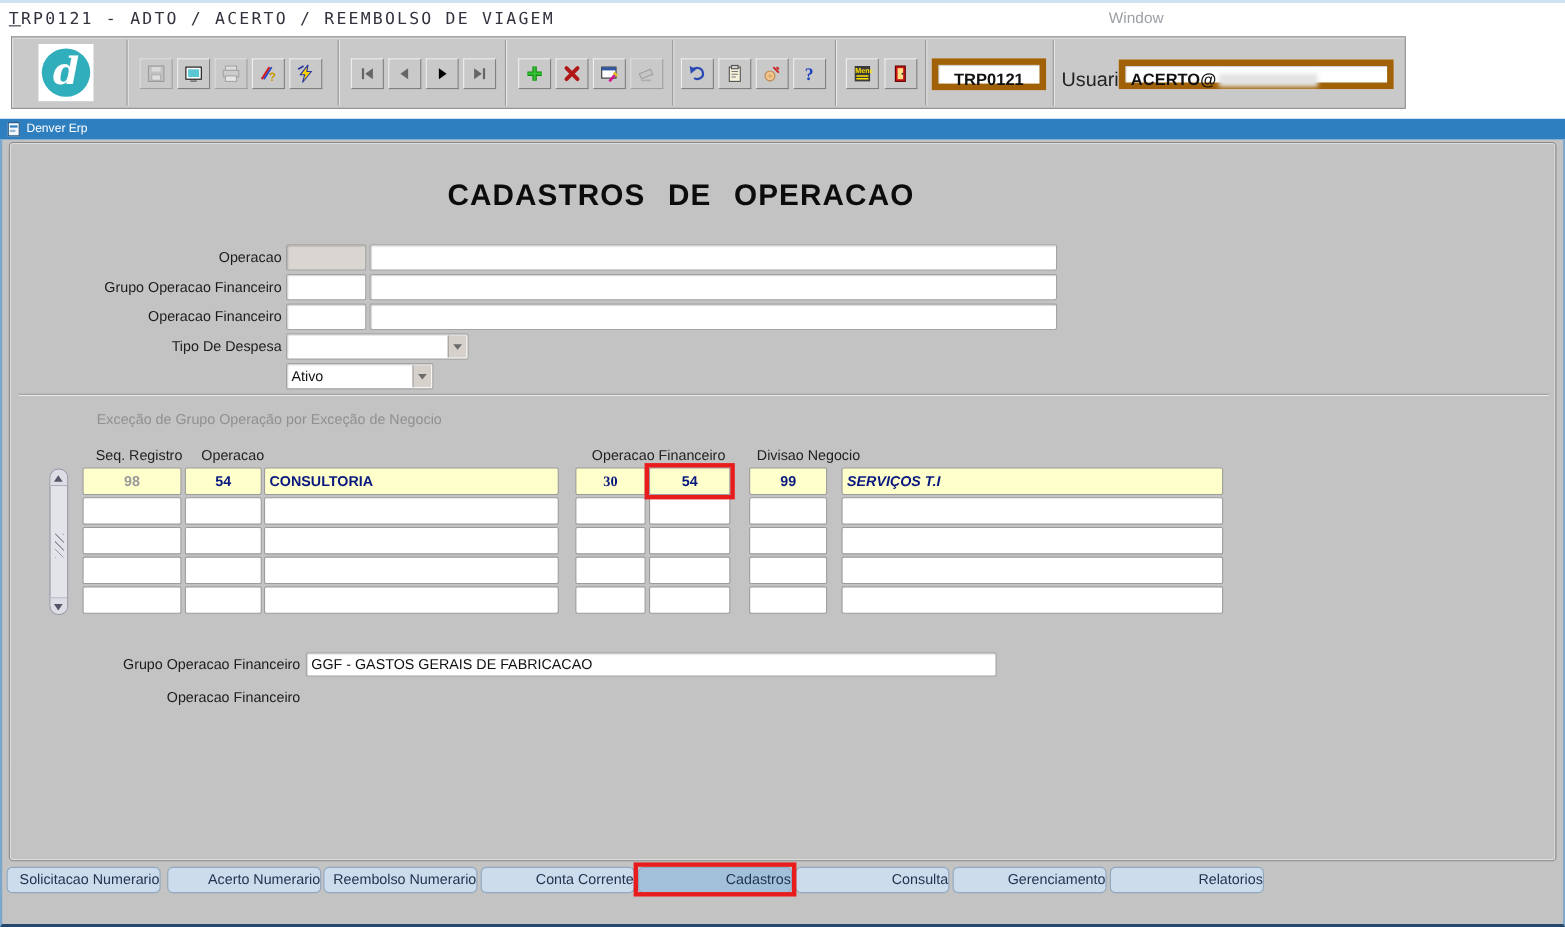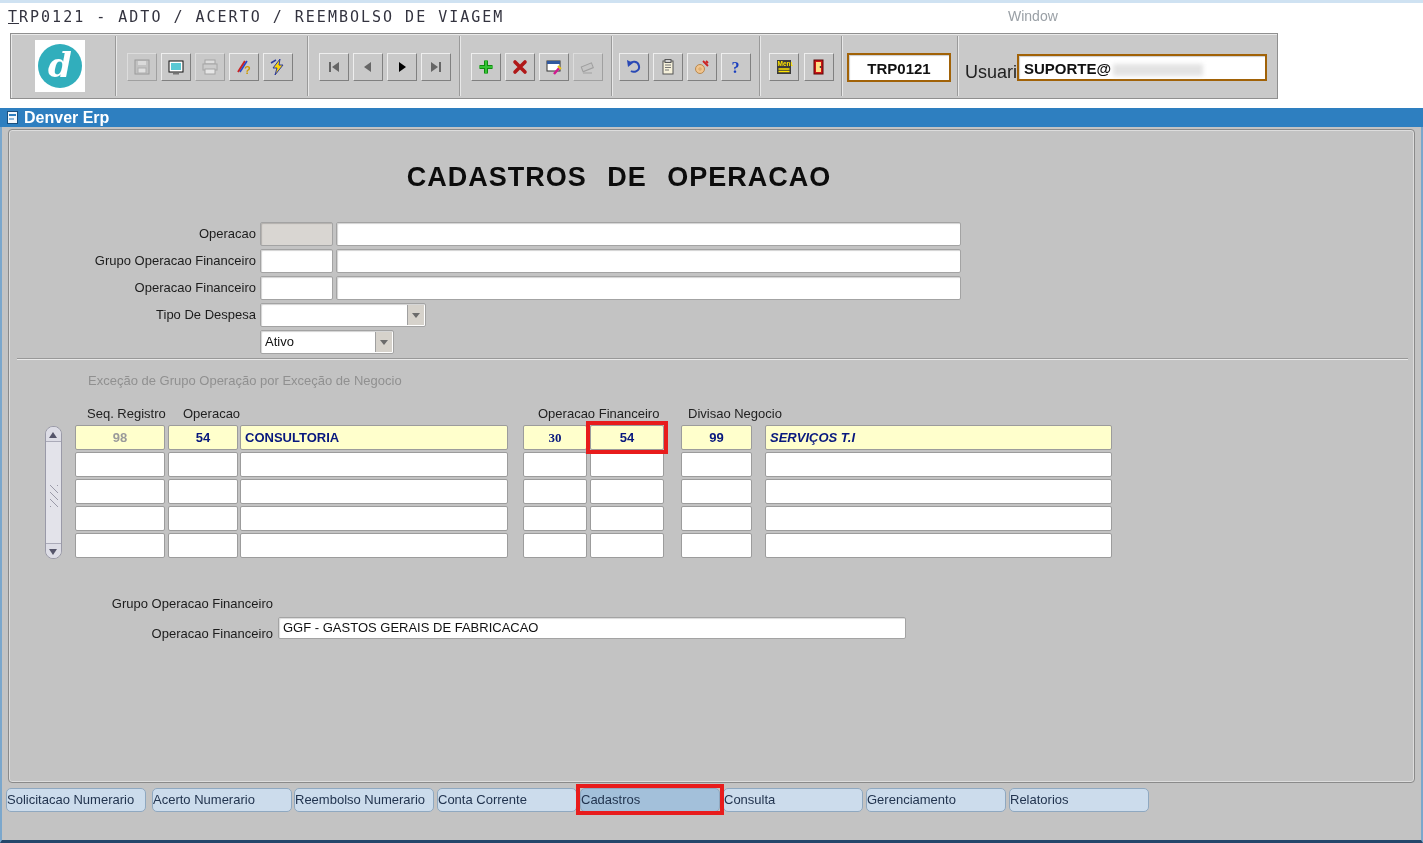--- a/index.html
+++ b/index.html
@@ -20,33 +20,33 @@
   .logo-box { position:absolute; left:24px; top:6px; width:50px; height:52px; background:#ffffff; }
   .logo-circle { position:absolute; left:3px; top:4px; width:44px; height:44px; border-radius:50%;
                  background:#31aebc; color:#ffffff; font-family:"DejaVu Serif","Liberation Serif",serif;
                  font-size:34px; font-weight:bold; text-align:center; line-height:42px; font-style:italic; }
   .tb-sep { position:absolute; top:2px; width:1px; height:60px; background:#9a9a9a; box-shadow:1px 0 0 #e8e8e8; }
   .tb-btn { position:absolute; top:19px; width:30px; height:28px; background:#c9c9c9;
             border-top:1px solid #eeeeee; border-left:1px solid #eeeeee;
             border-right:1px solid #808080; border-bottom:1px solid #808080;
             display:flex; align-items:center; justify-content:center; cursor:pointer; }
   .tb-btn.disabled { opacity:.55; }
-  .tb-field { position:absolute; background:#ffffff; border:2px solid #a16207;
+  .tb-field { position:absolute; background:#ffffff; border:6px solid #a16207;
               box-shadow:inset 1px 1px 1px rgba(0,0,0,.2); }
   .prog-field { left:836px; top:19px; width:104px; height:29px; font-weight:bold; font-size:15px;
                 text-align:center; line-height:27px; color:#111; }
   .user-label { position:absolute; left:954px; top:28px; font-size:18px; color:#222; }
   .user-field { left:1006px; top:20px; width:250px; height:27px; font-weight:bold; font-size:15px;
                 line-height:25px; padding-left:5px; color:#111; white-space:nowrap; }
   .redacted { display:inline-block; width:90px; height:12px; margin-left:2px;
               background:#e3e3e3; filter:blur(2px); vertical-align:middle; }
 
   
   .titlebar { position:absolute; left:0; top:108px; width:1423px; height:19px;
-              background:#2e7fc0; color:#ffffff; font-size:16px; line-height:19px;font-weight:bold; }
+              background:#2e7fc0; color:#ffffff; font-size:11px; line-height:19px; }
   .titlebar .ttl { position:absolute; left:24px; top:0; }
   .win-icon { position:absolute; left:7px; top:3px; width:11px; height:13px; background:#f4f8fc;
               border:1px solid #1b4f7d; }
   .win-icon:before { content:""; position:absolute; left:1px; top:2px; width:7px; height:2px; background:#2e7fc0; }
   .win-icon:after  { content:""; position:absolute; left:1px; top:6px; width:5px; height:2px; background:#8fb8d8; }
 
   
   .window-body { position:absolute; left:0; top:127px; width:1423px; height:716px; background:#c3c3c3;
                  border-left:2px solid #7ba7cc; border-right:2px solid #7ba7cc; border-bottom:3px solid #24476b; }
 
@@ -98,26 +98,26 @@
   .vs-dn:after { content:""; position:absolute; left:3px; top:5px; border-left:4px solid transparent;
                  border-right:4px solid transparent; border-top:6px solid #55556a; }
   .vs-dots { position:absolute; left:4px; top:58px; width:8px; height:22px;
              background:repeating-linear-gradient(45deg,#9a9aa8 0 1px,transparent 1px 5px); }
 
   
   .foot-label { position:absolute; left:0; width:264px; text-align:right; font-size:13px; color:#1c1c1c;
                 height:22px; line-height:22px; }
   .foot-fld { position:absolute; left:269px; width:628px; height:22px; background:#ffffff;
               border:1px solid #a3a3a3; border-radius:2px; box-shadow:inset 1px 1px 1px rgba(0,0,0,.15);
-              font-size:13px; line-height:20px; padding-left:4px; color:#111;margin-top:24px; }
+              font-size:13px; line-height:20px; padding-left:4px; color:#111; }
 
   
   .tab { position:absolute; top:661px; width:140px; height:24px; background:#ccdcec;
          border:1px solid #8fa8c0; border-radius:5px; font-size:13px; color:#22344f;
-         text-align:left; line-height:22px; cursor:pointer; }
+         text-align:right; line-height:22px; cursor:pointer; }
   .tab.active { background:#a3c0da; }
 
   
   .anno { position:absolute; border:4px solid #e81c1c; background:transparent; pointer-events:none; z-index:50; }
   .anno-cell { left:577px; top:291px; width:82px; height:33px; }   
   .anno-tab  { left:574px; top:657px; width:148px; height:31px; }  
 
   svg { display:block; }
 </style>
 </head>
@@ -269,21 +269,21 @@
       </svg>
   </div>
 
   <div class="tb-sep" style="left:830px"></div>
 
   <div class="tb-field prog-field">TRP0121</div>
 
   <div class="tb-sep" style="left:946px"></div>
 
   <span class="user-label">Usuario</span>
-  <div class="tb-field user-field"><span>SUPORTE@</span><span class="redacted"></span></div>
+  <div class="tb-field user-field"><span>ACERTO@</span><span class="redacted"></span></div>
 </div>
 
 <div class="titlebar">
   <span class="win-icon"></span>
   <span class="ttl">Denver Erp</span>
 </div>
 
 <div class="window-body">
 
   <div class="main-panel">

